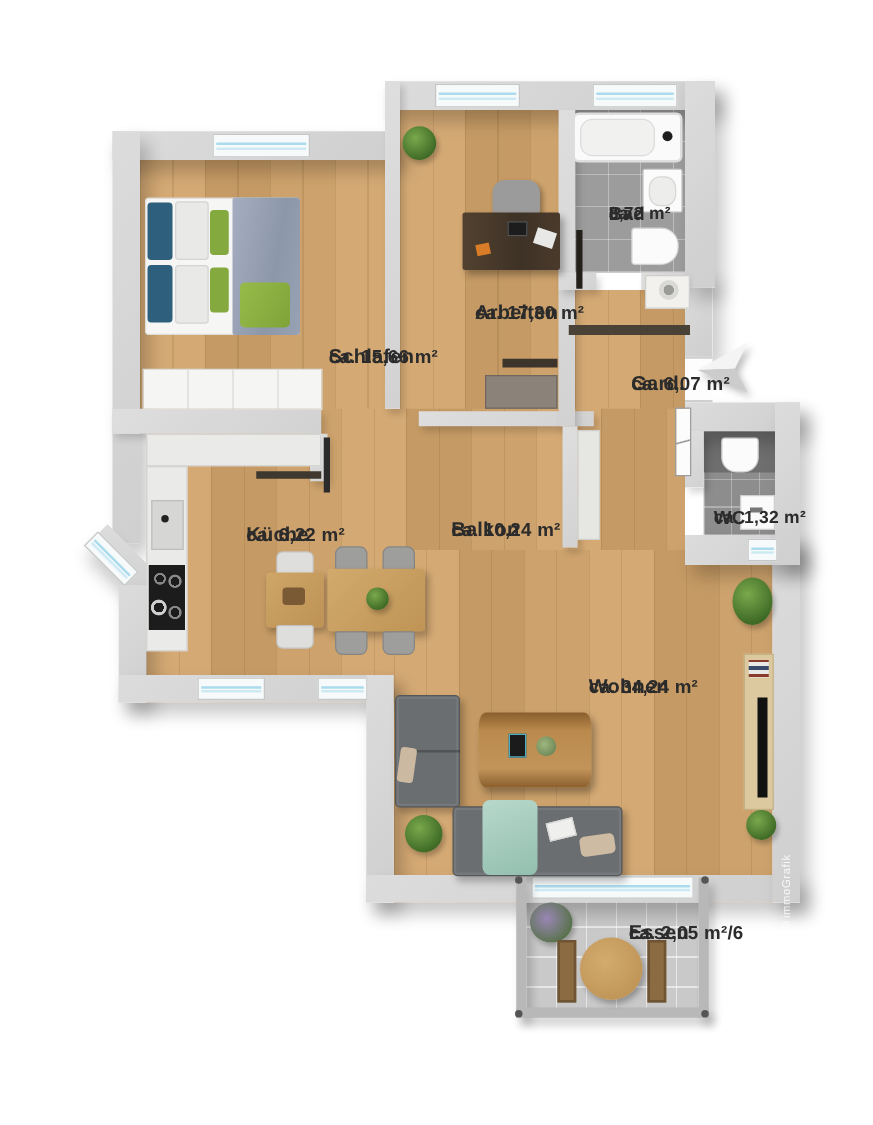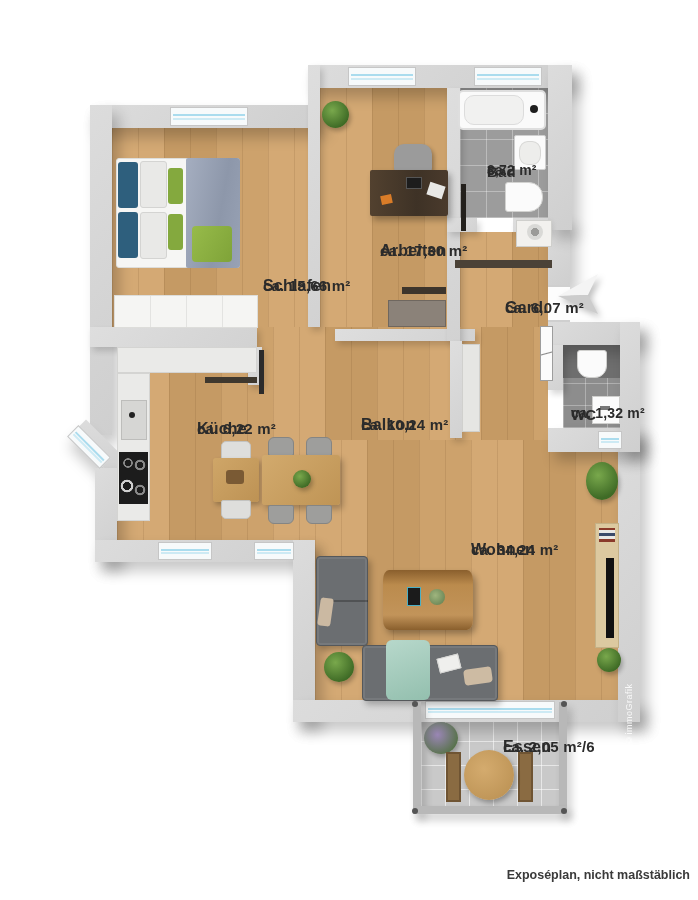--- a/index.html
+++ b/index.html
@@ -218,15 +218,14 @@
   <div class="lbl" style="left:471px;top:541px;">
     <span>Wohnen</span>
     <span class="area">ca. 34,24 m²</span>
   </div>
   <div class="lbl" style="left:503px;top:738px;">
     <span>Essen</span>
     <span class="area">ca. 2,05 m²/6</span>
   </div>
 
   <div class="credit" style="left:624px;top:630px;height:165px;">Illustration ©immoGrafik</div>
-  <div class="footer" style="right:8px;top:868px;">Exposéplan, nicht maßstäblich</div>
 
 </div>
 
 </body></html>

